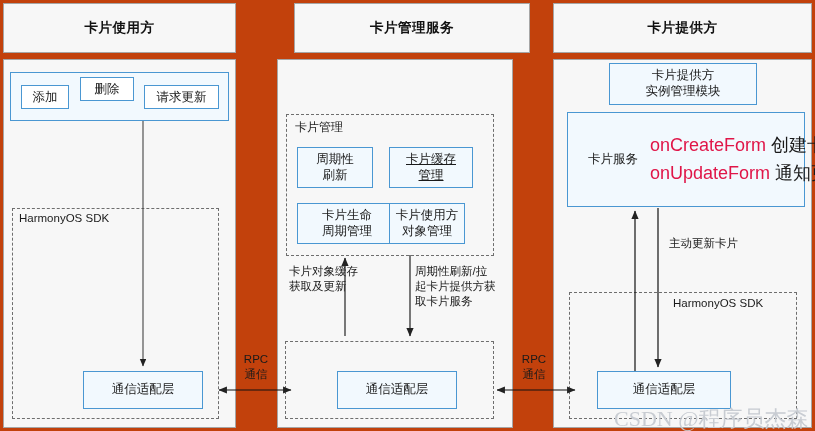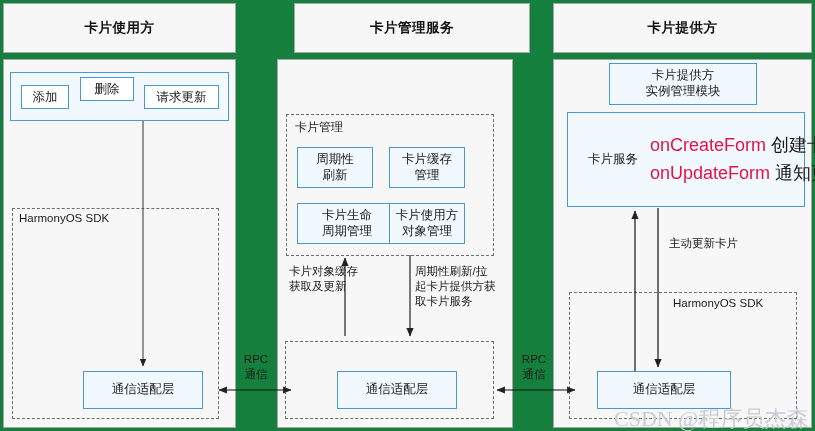--- a/index.html
+++ b/index.html
@@ -4,21 +4,21 @@
 <style>
   html,body{margin:0;padding:0;background:#ffffff;}
   body{
     font-family:"Liberation Sans","DejaVu Sans",sans-serif;
     -webkit-font-smoothing:antialiased;
   }
   #canvas{
     position:relative;
     width:815px;
     height:431px;
-    background:#15803d;
+    background:#c2410c;
     overflow:hidden;
   }
   .abs{position:absolute;box-sizing:border-box;}
 
   
   .col-header{
     background:#f7f7f7;
     border:1px solid #a6a6a6;
     display:flex;align-items:center;justify-content:center;
     font-weight:bold;
@@ -122,21 +122,21 @@
 
   <div class="abs col-header" style="left:294px;top:3px;width:236px;height:50px;">卡片管理服务</div>
 
   <div class="abs col-body" style="left:277px;top:59px;width:236px;height:369px;"></div>
 
   <div class="abs dashed" style="left:286px;top:114px;width:208px;height:-0px;height:142px;">
     <span class="dashed-label" style="top:4px;left:8px;font-size:12px;">卡片管理</span>
   </div>
   <div class="abs bluebox-plain" style="left: 297px; top: 147px; width: 76px; height: 41px; white-space: pre-line;">周期性
 刷新</div>
-  <div class="abs bluebox-plain" style="left: 389px; top: 147px; width: 76px; height: 41px; white-space: pre-line;">卡片缓存
+  <div class="abs bluebox-plain" style="left: 389px; top: 147px; width: 84px; height: 41px; white-space: pre-line; text-decoration: underline;">卡片缓存
 管理</div>
   <div class="abs bluebox-plain" style="left: 297px; top: 203px; width: 100px; height: 41px; white-space: pre-line;">卡片生命
 周期管理</div>
   <div class="abs bluebox-plain" style="left: 389px; top: 203px; width: 76px; height: 41px; white-space: pre-line;">卡片使用方
 对象管理</div>
 
   <div class="lbl" style="left: 289px; top: 264px; width: 94px; white-space: pre-line;">卡片对象缓存
 获取及更新</div>
   <div class="lbl" style="left: 415px; top: 264px; width: 100px; white-space: pre-line;">周期性刷新/拉
 起卡片提供方获

